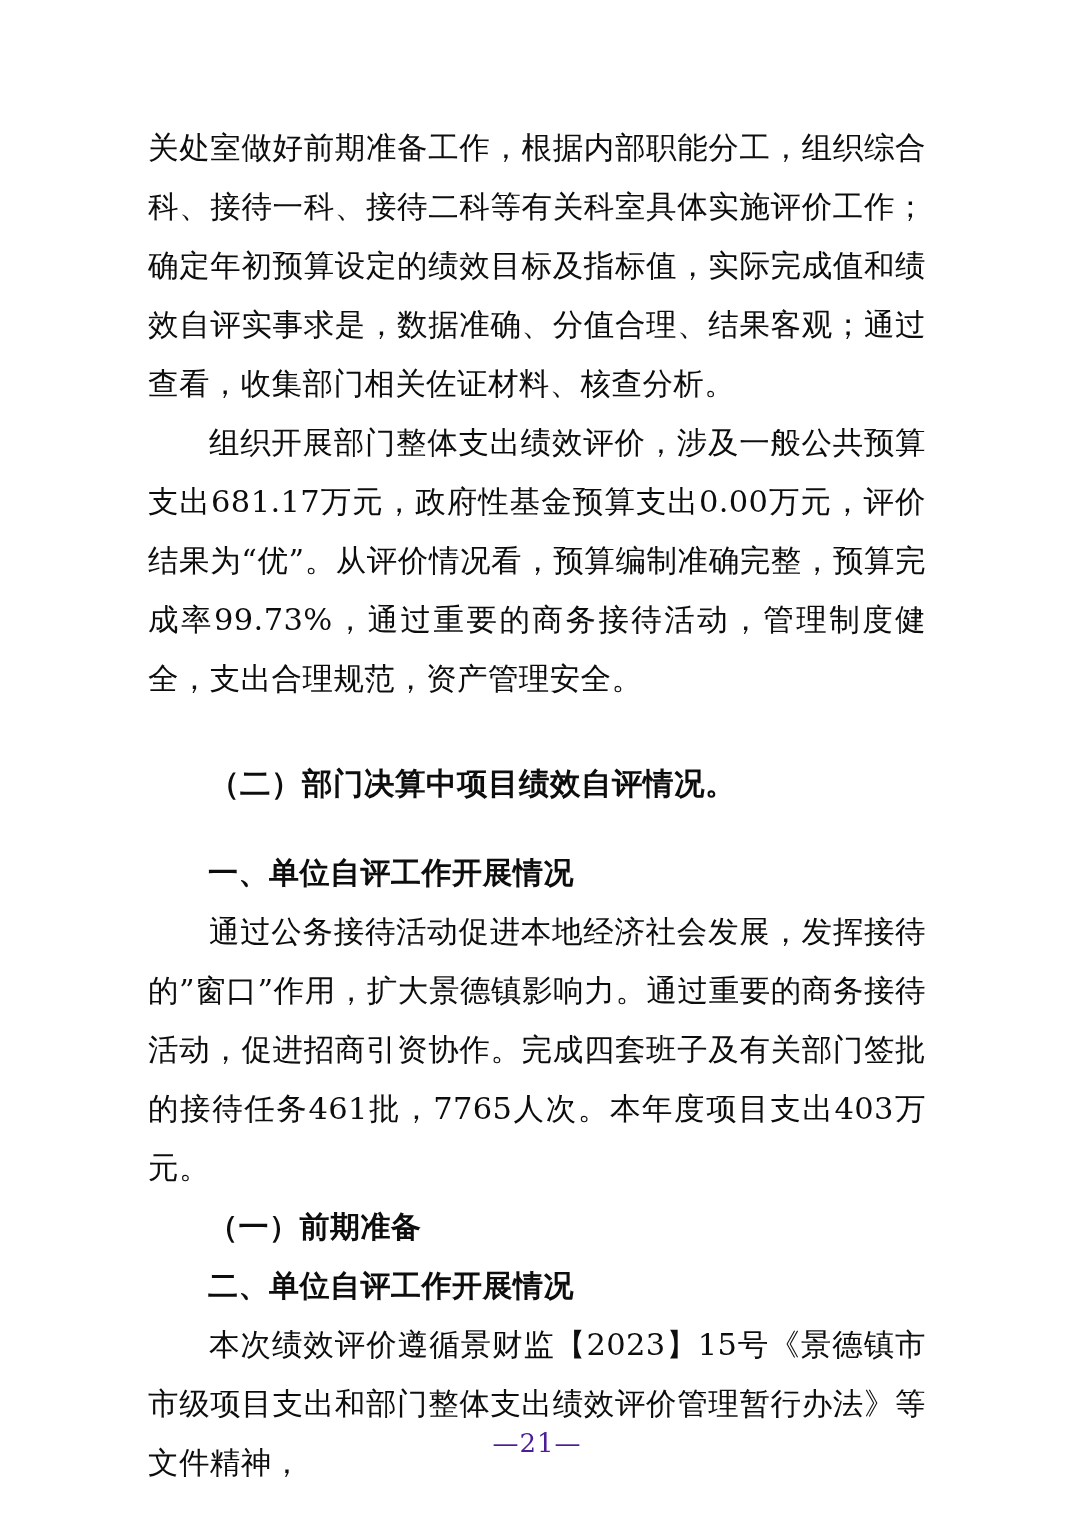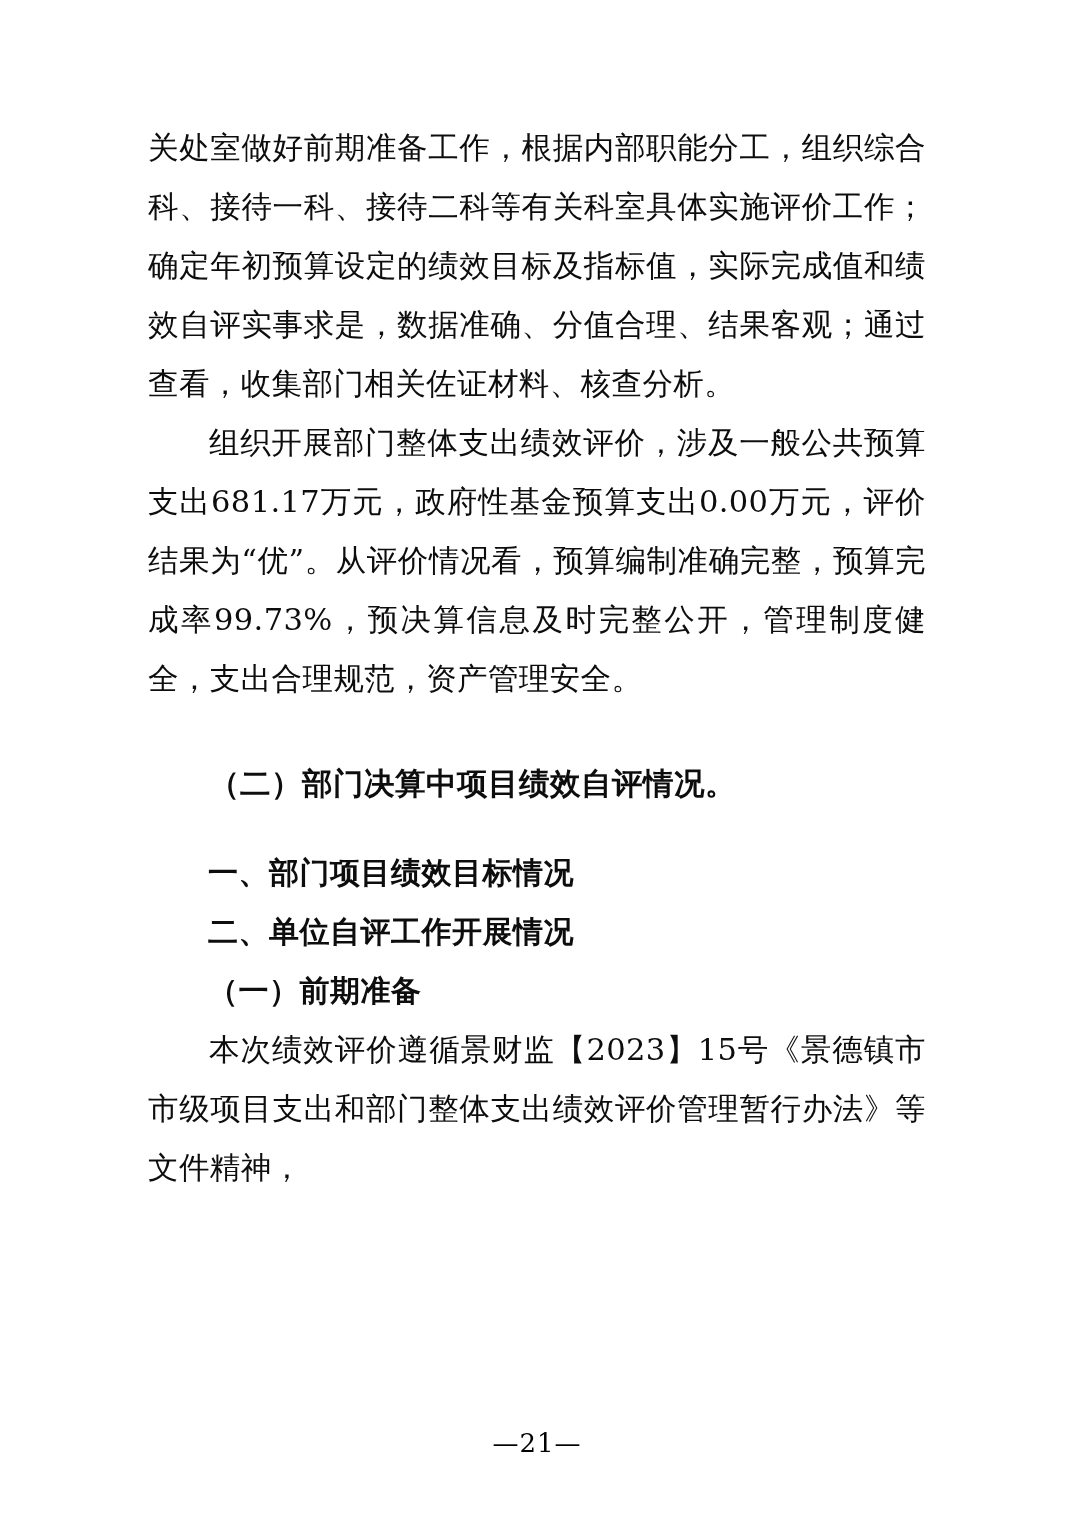--- a/index.html
+++ b/index.html
@@ -58,48 +58,49 @@
   .gap-lg { height: 46px; }
   .gap-md { height: 30px; }
   .footer {
     position: absolute;
     left: 0;
     right: 0;
     bottom: 62px;
     text-align: center;
     font-size: 26px;
     font-family: "DejaVu Serif", "Liberation Serif", serif;
-    color: #000000;
+    color: #4c1d95;
     letter-spacing: 1px;
   }
 </style>
 </head>
 <body>
 
 <div class="page">
 
   <div class="body-text">
 
     <p class="para no-indent">关处室做好前期准备工作，根据内部职能分工，组织综合科、接待一科、接待二科等有关科室具体实施评价工作；确定年初预算设定的绩效目标及指标值，实际完成值和绩效自评实事求是，数据准确、分值合理、结果客观；通过查看，收集部门相关佐证材料、核查分析。</p>
 
 
-    <p class="para">组织开展部门整体支出绩效评价，涉及一般公共预算支出681.17万元，政府性基金预算支出0.00万元，评价结果为“优”。从评价情况看，预算编制准确完整，预算完成率99.73%，预决算信息及时完整公开，管理制度健全，支出合理规范，资产管理安全。</p>
+    <p class="para">组织开展部门整体支出绩效评价，涉及一般公共预算支出681.17万元，政府性基金预算支出0.00万元，评价结果为“优”。从评价情况看，预算编制准确完整，预算完成率99.73%，通过重要的商务接待活动，管理制度健全，支出合理规范，资产管理安全。</p>
 
     <div class="gap-lg"></div>
 
     <p class="heading">（二）部门决算中项目绩效自评情况。</p>
 
     <div class="gap-md"></div>
 
-    <p class="heading-sans">一、部门项目绩效目标情况</p>
+    <p class="heading-sans">一、单位自评工作开展情况</p>
 
+    <p class="para">通过公务接待活动促进本地经济社会发展，发挥接待的”窗口”作用，扩大景德镇影响力。通过重要的商务接待活动，促进招商引资协作。完成四套班子及有关部门签批的接待任务461批，7765人次。本年度项目支出403万元。</p>
+
+    <p class="heading-sans">（一）前期准备</p>
 
     <p class="heading-sans">二、单位自评工作开展情况</p>
-
-    <p class="heading-sans">（一）前期准备</p>
 
     <p class="para">本次绩效评价遵循景财监【2023】15号《景德镇市市级项目支出和部门整体支出绩效评价管理暂行办法》等文件精神，</p>
 
   </div>
 
   <div class="footer">—21—</div>
 
 </div>
 
 </body></html>

